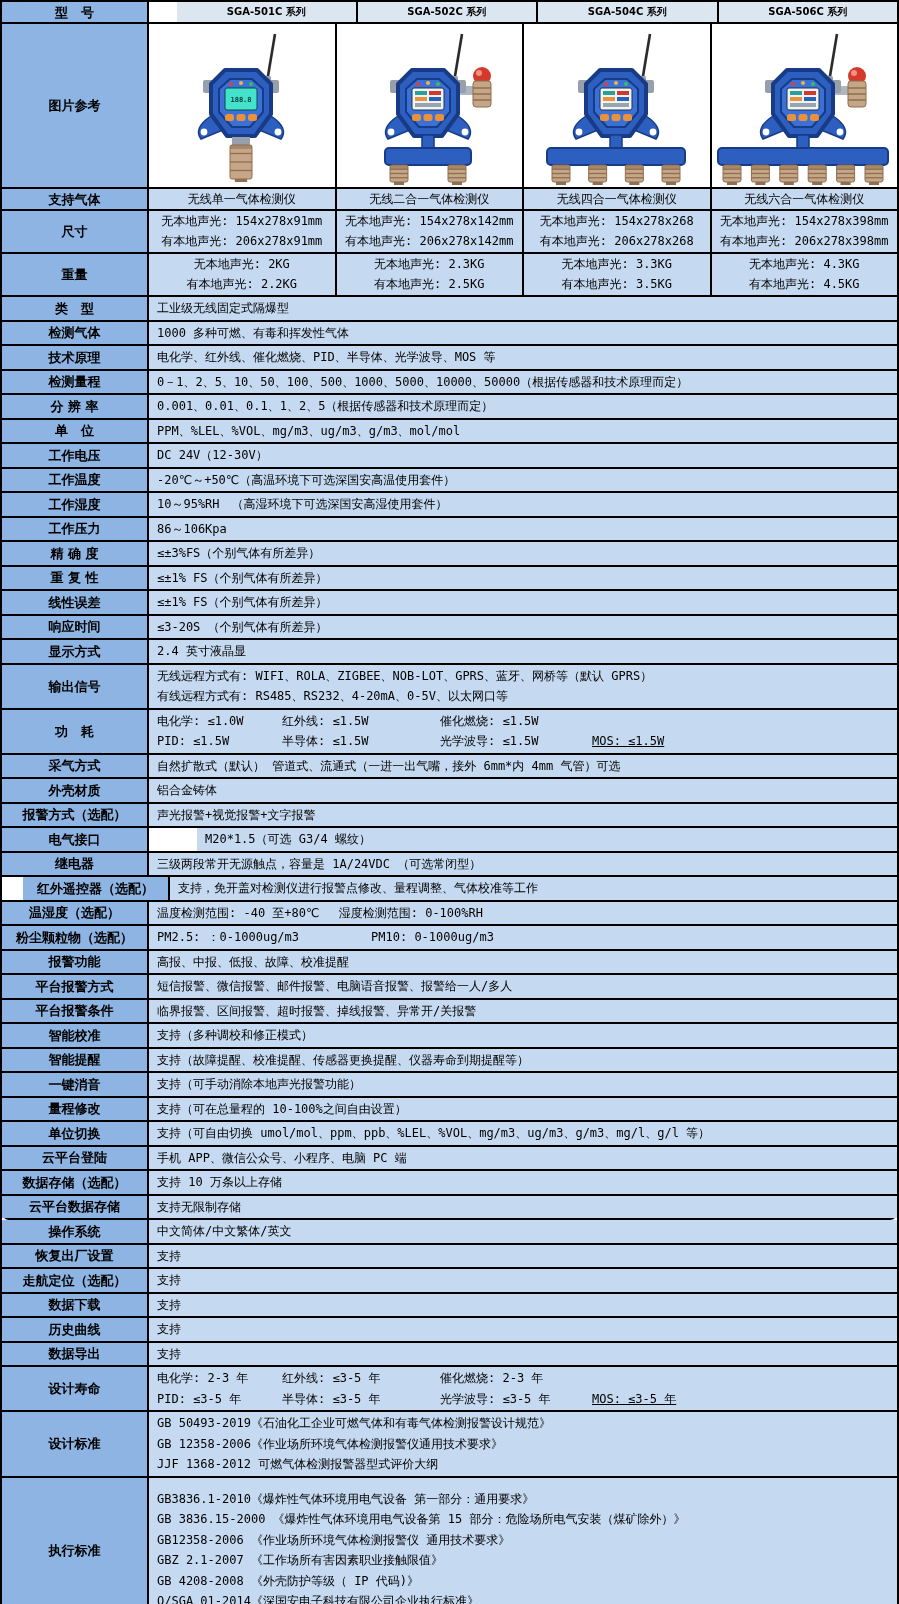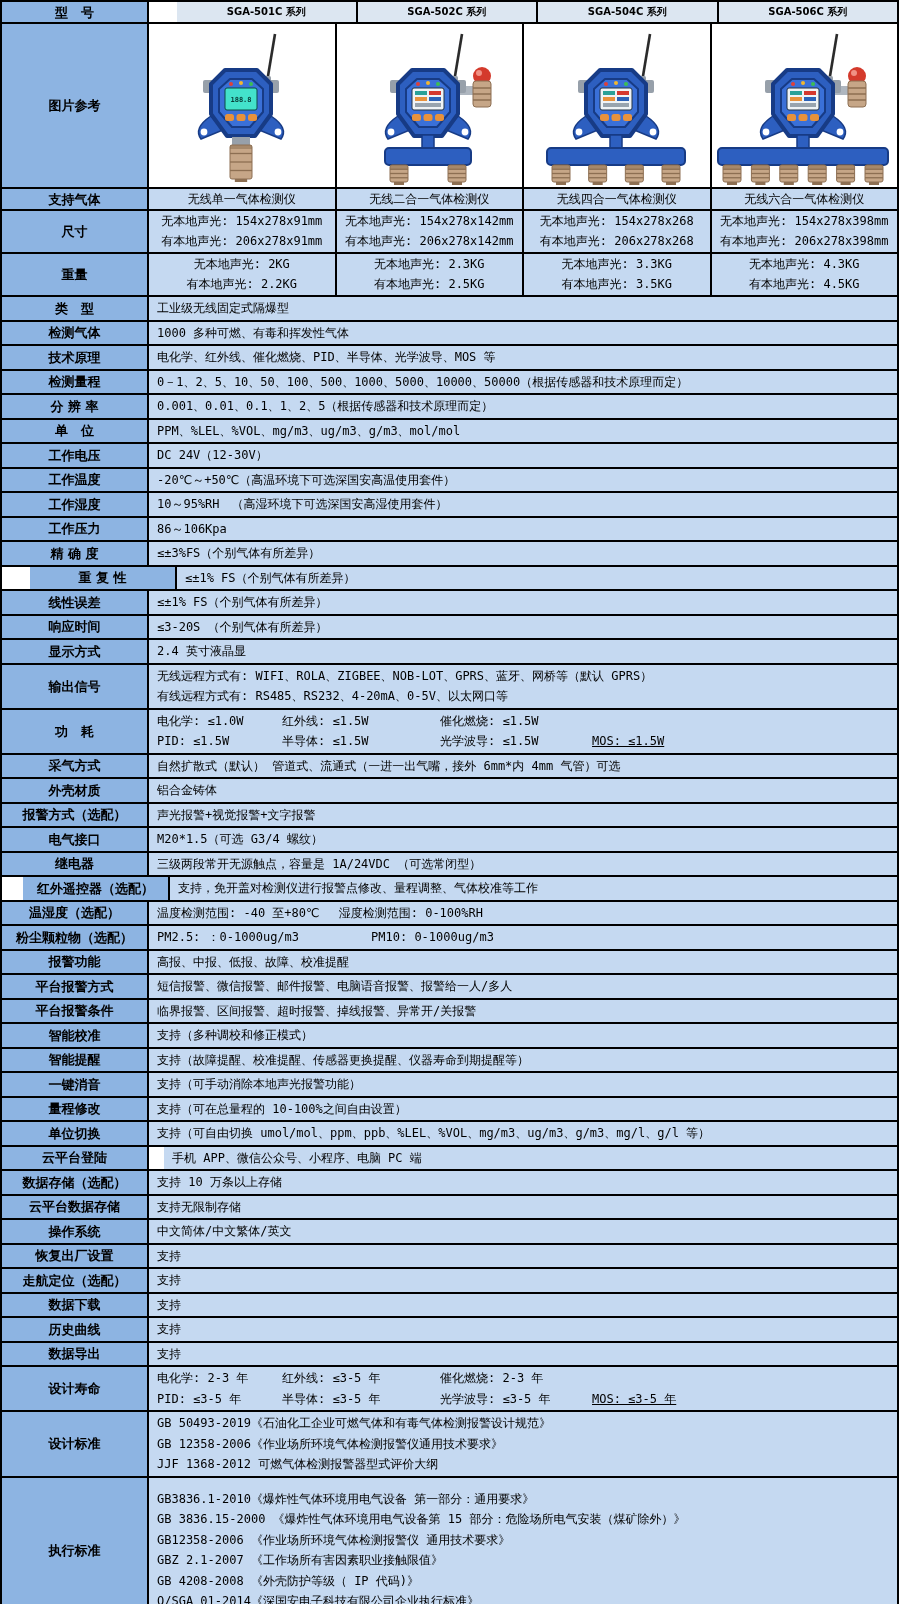--- a/index.html
+++ b/index.html
@@ -364,21 +364,21 @@
       <div class="val">
         <div class="line">86～106Kpa</div>
       </div>
     </div>
     <div class="row" style="min-height: 22.5px;">
       <div class="lab">精 确 度</div>
       <div class="val">
         <div class="line">≤±3%FS（个别气体有所差异）</div>
       </div>
     </div>
-    <div class="row" style="min-height: 22.5px; padding-left: 28px;">
+    <div class="row" style="min-height: 22.5px;">
       <div class="lab">重 复 性</div>
       <div class="val">
         <div class="line">≤±1% FS（个别气体有所差异）</div>
       </div>
     </div>
     <div class="row" style="min-height: 22.5px;">
       <div class="lab">线性误差</div>
       <div class="val">
         <div class="line">≤±1% FS（个别气体有所差异）</div>
       </div>
@@ -429,21 +429,21 @@
       <div class="val">
         <div class="line">铝合金铸体</div>
       </div>
     </div>
     <div class="row" style="min-height: 22.5px;">
       <div class="lab">报警方式（选配）</div>
       <div class="val">
         <div class="line">声光报警+视觉报警+文字报警</div>
       </div>
     </div>
-    <div class="row" style="min-height: 22.5px;">
+    <div class="row" style="min-height: 22.5px; gap: 48px;">
       <div class="lab">电气接口</div>
       <div class="val">
         <div class="line">M20*1.5（可选 G3/4 螺纹）</div>
       </div>
     </div>
     <div class="row" style="min-height: 22.5px;">
       <div class="lab">继电器</div>
       <div class="val">
         <div class="line">三级两段常开无源触点，容量是 1A/24VDC （可选常闭型）</div>
       </div>
@@ -507,33 +507,33 @@
       <div class="val">
         <div class="line">支持（可在总量程的 10-100%之间自由设置）</div>
       </div>
     </div>
     <div class="row" style="min-height: 22.5px;">
       <div class="lab">单位切换</div>
       <div class="val">
         <div class="line">支持（可自由切换 umol/mol、ppm、ppb、%LEL、%VOL、mg/m3、ug/m3、g/m3、mg/l、g/l 等）</div>
       </div>
     </div>
-    <div class="row" style="min-height: 22.5px; gap: 15px;">
+    <div class="row" style="min-height: 22.5px;">
       <div class="lab">云平台登陆</div>
       <div class="val">
         <div class="line">手机 APP、微信公众号、小程序、电脑 PC 端</div>
       </div>
     </div>
     <div class="row" style="min-height: 22.5px;">
       <div class="lab">数据存储（选配）</div>
       <div class="val">
         <div class="line">支持 10 万条以上存储</div>
       </div>
     </div>
-    <div class="row" style="min-height: 22.5px;">
+    <div class="row" style="min-height: 22.5px; border-radius: 7px;">
       <div class="lab">云平台数据存储</div>
       <div class="val">
         <div class="line">支持无限制存储</div>
       </div>
     </div>
     <div class="row" style="min-height: 22.5px;">
       <div class="lab">操作系统</div>
       <div class="val">
         <div class="line">中文简体/中文繁体/英文</div>
       </div>

